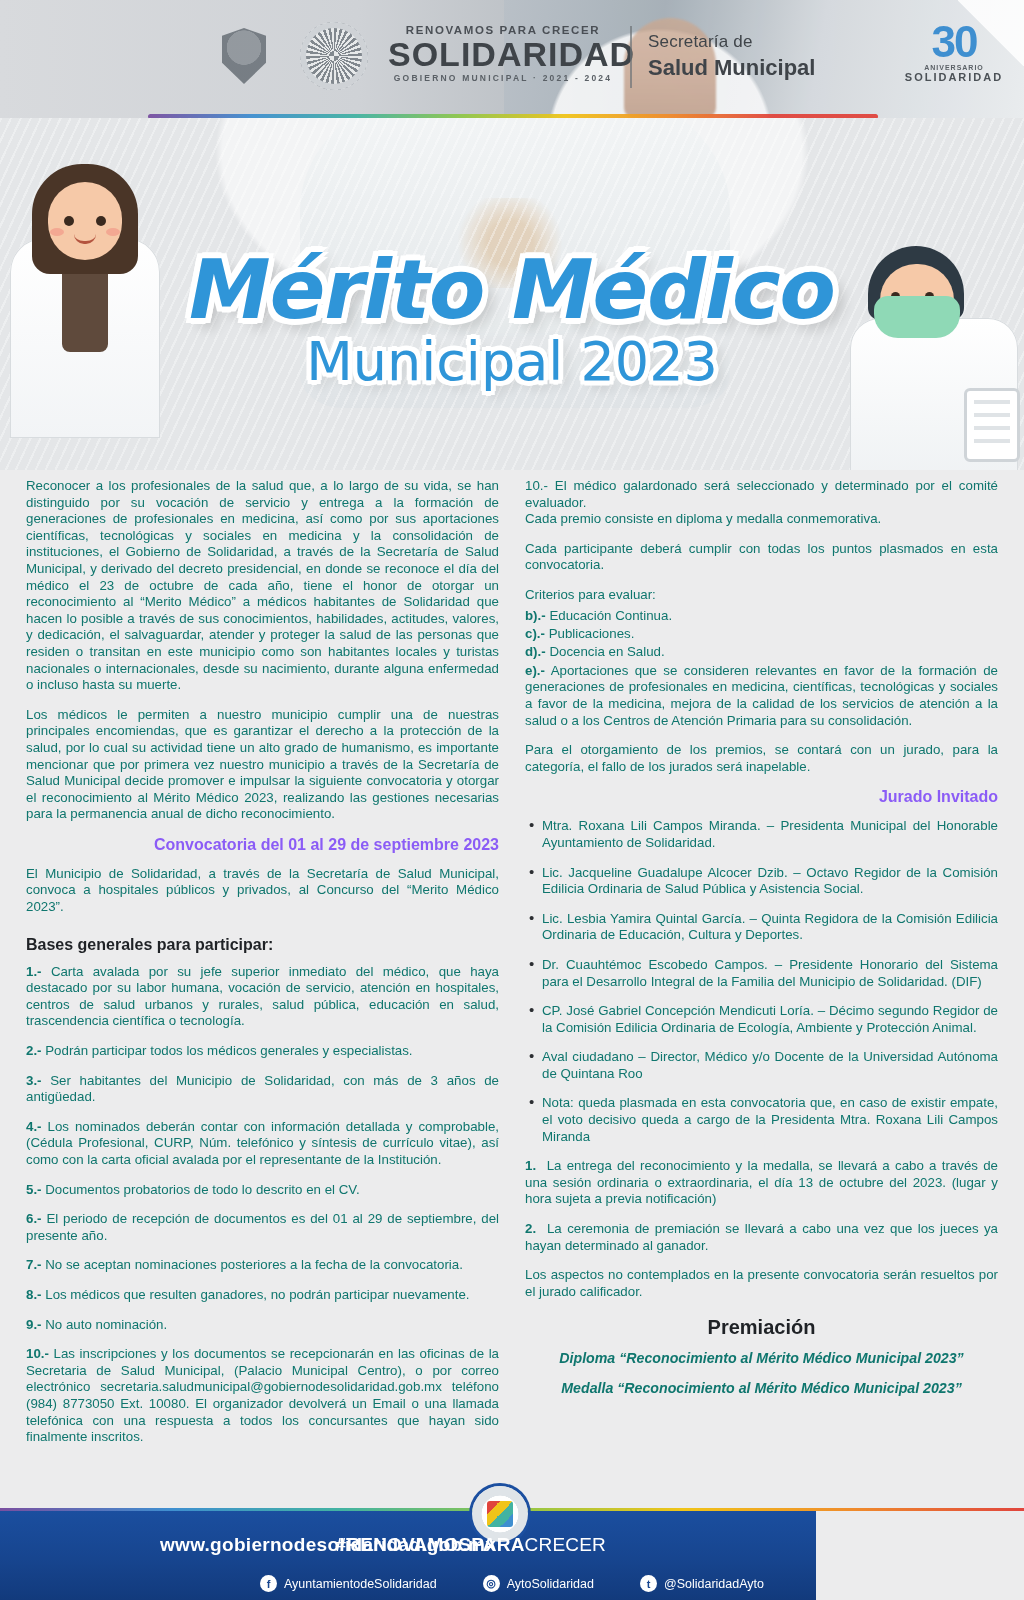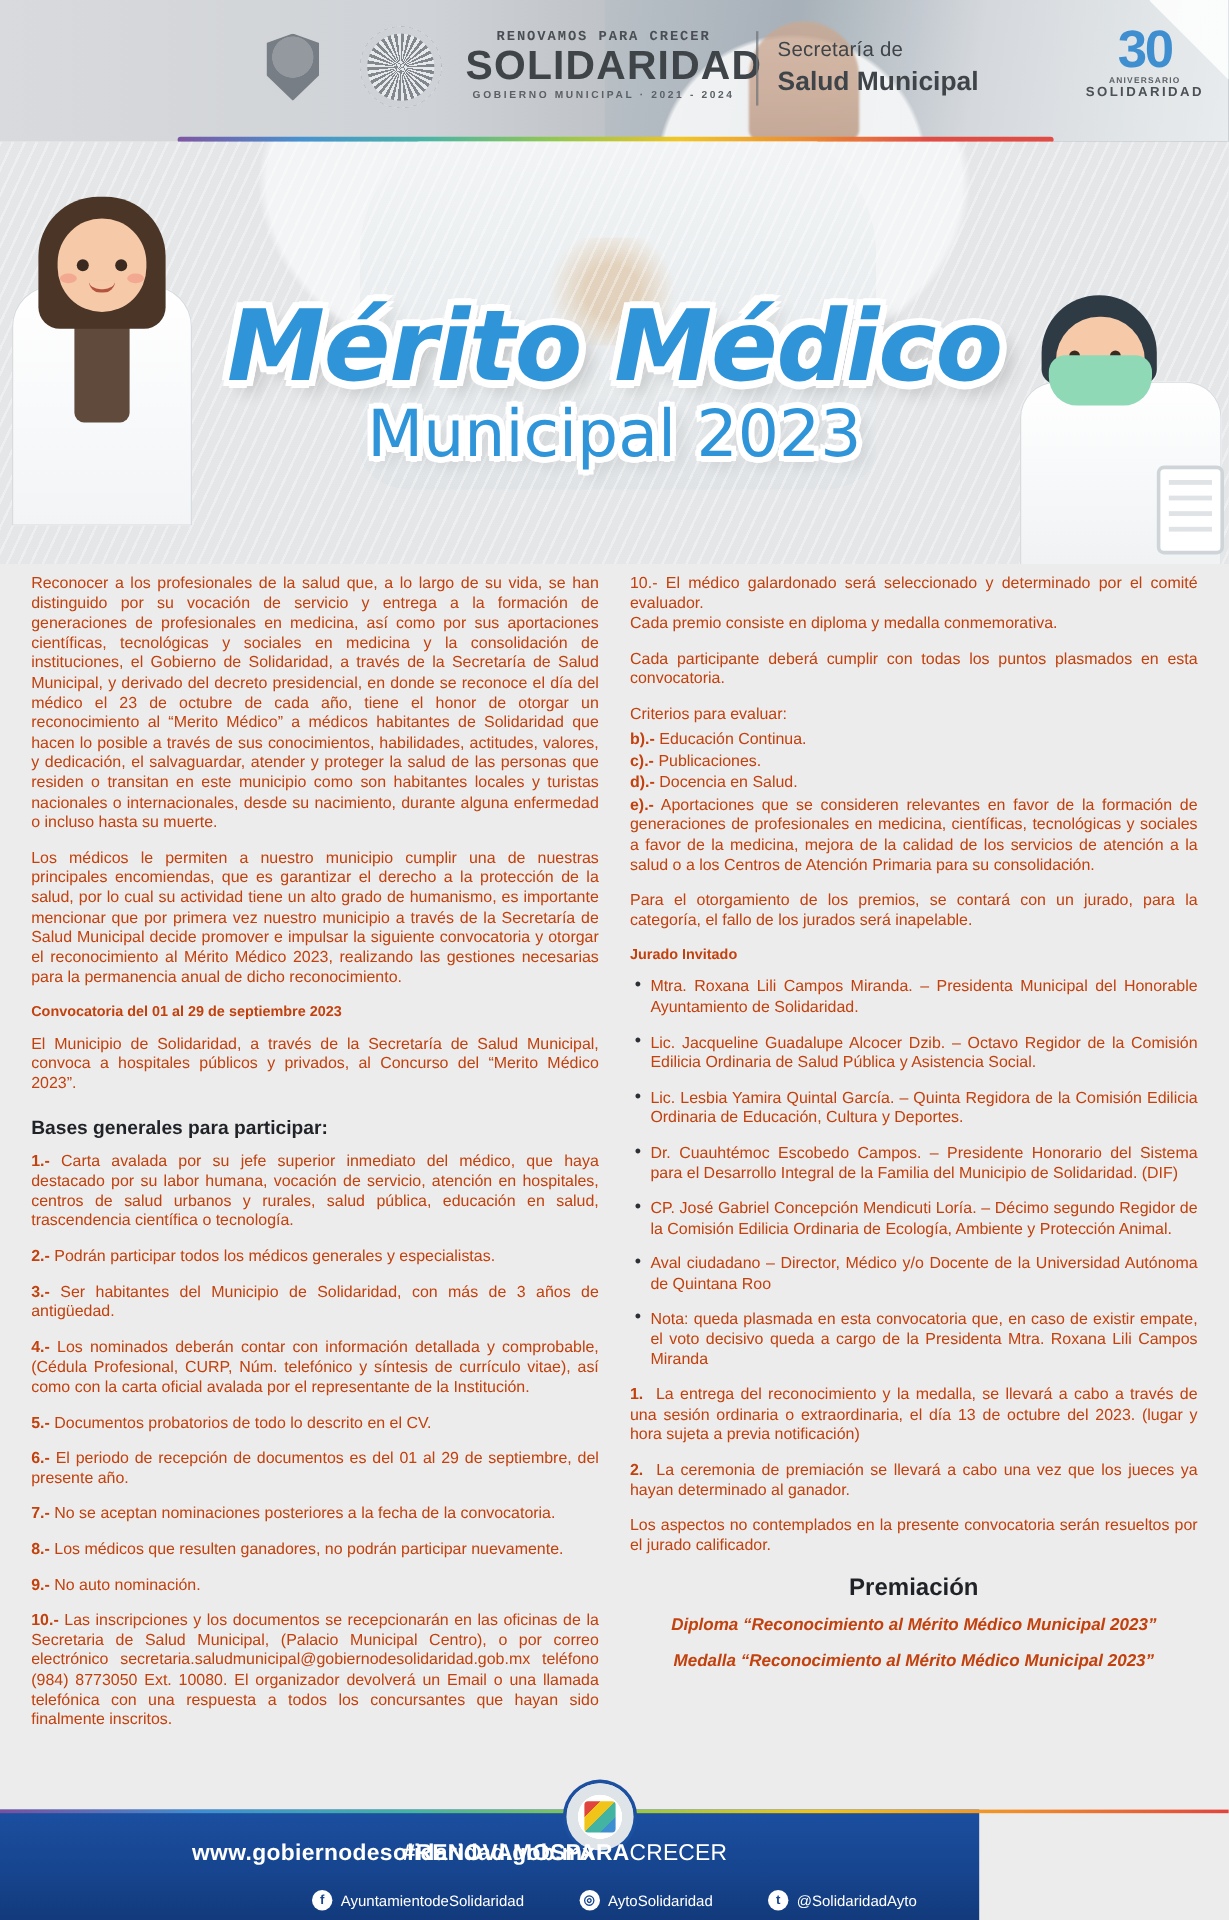--- a/index.html
+++ b/index.html
@@ -40,21 +40,21 @@
   .seal {
     position:absolute; left:300px; top:22px; width:68px; height:68px; border-radius:50%;
     background:
       repeating-conic-gradient(from 0deg, #7d848b 0 6deg, #e9ebec 6deg 12deg);
     box-shadow:inset 0 0 0 6px #cfd3d7;
     opacity:.95;
   }
   .brand {
     position:absolute; left:388px; top:24px; width:230px; text-align:center; color:#4a4f55;
   }
-  .brand .tag { font-size:11.5px; letter-spacing:1.6px; font-weight:700;font-family:Liberation Mono, monospace; }
+  .brand .tag { font-size:11.5px; letter-spacing:1.6px; font-weight:700; }
   .brand .main {
     font-size:34px; font-weight:800; letter-spacing:1px; line-height:34px; margin-top:1px;
     color:#3f4449;
   }
   .brand .sub { font-size:8.5px; letter-spacing:2.2px; font-weight:700; margin-top:2px; color:#5a6066; }
 
   .hdiv { position:absolute; left:630px; top:26px; width:2px; height:62px; background:#6d7378; opacity:.7; }
   .sec { position:absolute; left:648px; top:32px; color:#3f4449; }
   .sec .l1 { font-size:17px; letter-spacing:.2px; }
   .sec .l2 { font-size:22px; font-weight:800; margin-top:3px; }
@@ -159,27 +159,27 @@
   }
 
   
   .body-area {
     position:absolute; left:0; top:470px; width:1024px; height:1040px;
     background:#ececed;
     padding:8px 26px 0 26px;
   }
   .cols { display:flex; gap:26px; }
   .col { width:479px; }
-  .col p, .col li { color:#c2410c; }
+  .col p, .col li { color:#0f766e; }
   p {
     margin:0 0 13px 0; font-size:13.3px; line-height:16.6px; text-align:justify;
   }
   b, strong { font-weight:700; }
   h3.heading {
-    font-size:12px; font-weight:700; text-align:left; margin:6px 0 12px 0; color:#c2410c;
+    font-size:16px; font-weight:700; text-align:right; margin:6px 0 12px 0; color:#8b5cf6;
   }
   h3.left-heading {
     font-size:16px; font-weight:700; text-align:left; margin:20px 0 10px 0; color:#1f2226;
   }
   .bullet { position:relative; padding-left:17px; }
   .bullet:before{
     content:"•"; position:absolute; left:4px; top:-1px; font-size:15px; color:#2c2f33;
   }
   .crit { margin:0 0 2px 0; font-size:13.3px; line-height:16.4px; }
   .prem-title {

